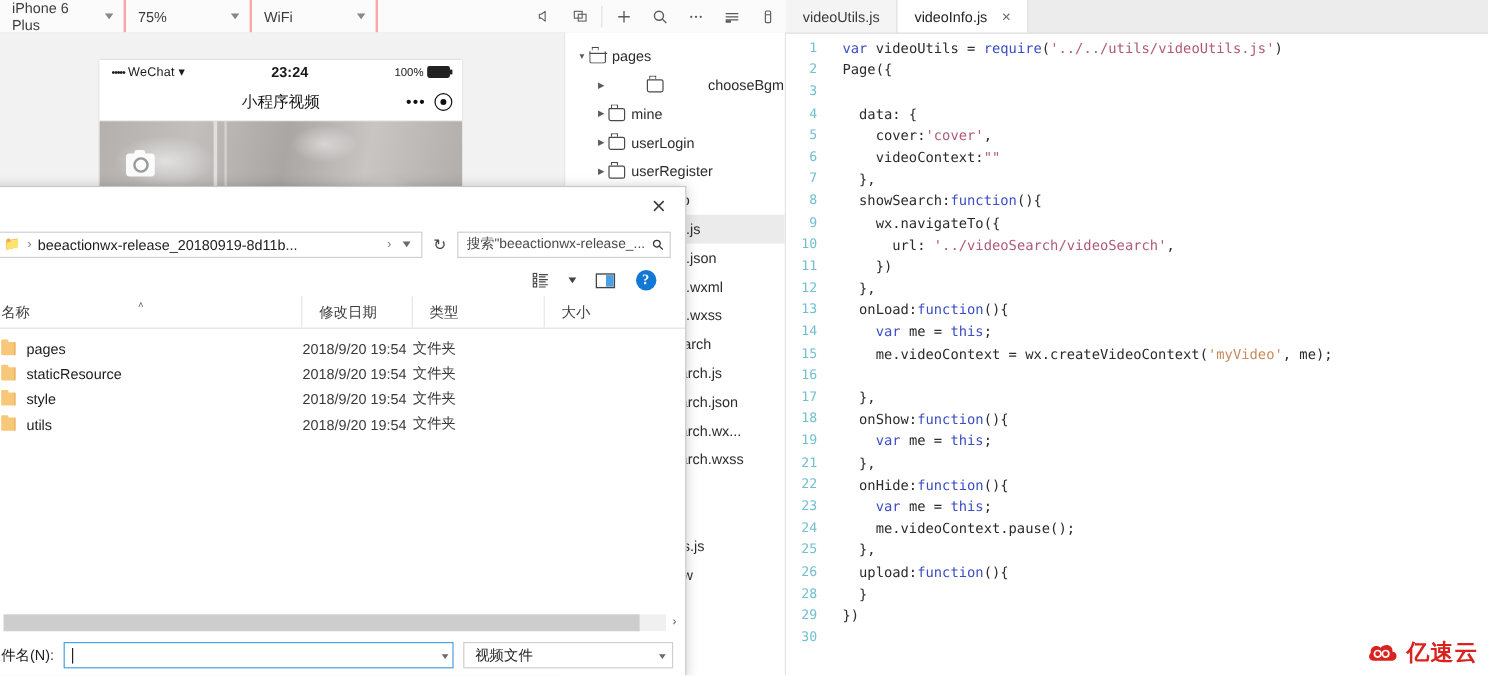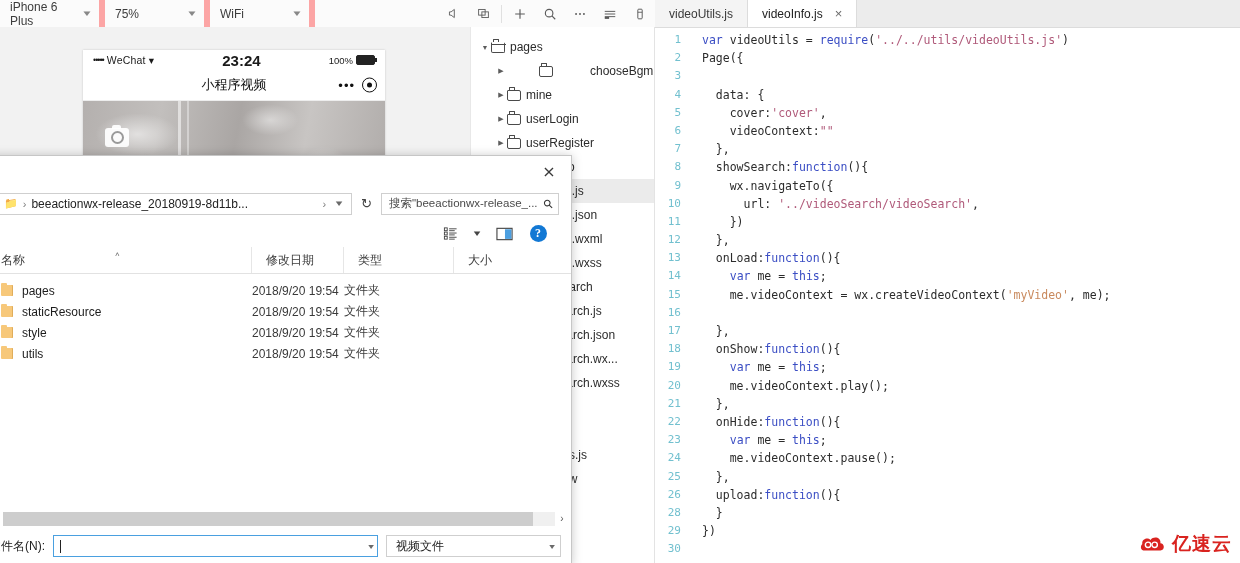--- a/index.html
+++ b/index.html
@@ -16,21 +16,21 @@
 
   
   .toolbar {
     position:absolute; left:0; top:0; width:655px; height:27px;
     background:#fbfbfb; border-bottom:1px solid #e2e2e2;
     display:flex; align-items:center;
   }
   .tb-select {
     height:27px; display:flex; align-items:center; justify-content:space-between;
     padding:0 8px 0 10px; font-size:12px; color:#3c3c3c;
-    border-right:6px solid #fca5a5; box-sizing:border-box;
+    border-right:2px solid #fca5a5; box-sizing:border-box;
   }
   .tb-select .cv { font-size:8px; color:#888; margin-left:10px; transform:scaleX(1.5); }
   .tb-sel-device { width:105px; }
   .tb-sel-zoom { width:105px; }
   .tb-sel-net { width:105px; }
   .tb-spacer { flex:1 1 auto; }
   .tb-icons { display:flex; align-items:center; height:27px; }
   .tb-ico {
     width:30px; height:27px; display:flex; align-items:center; justify-content:center;
     color:#5a5a5a;
@@ -42,21 +42,21 @@
   .phone {
     position:absolute; left:83px; top:23px; width:302px; height:400px;
     background:#fff; box-shadow:0 0 2px rgba(0,0,0,.18);
   }
   .phone-status {
     height:20px; display:flex; align-items:center; justify-content:space-between;
     padding:0 10px; font-size:10.5px; color:#1a1a1a; background:#fff;
   }
   .ps-left { display:flex; align-items:center; gap:3px; letter-spacing:.2px; }
   .dots { letter-spacing:-1px; font-size:9px; }
-  .ps-time { font-weight:600; font-size:15px; }
+  .ps-time { font-weight:600; font-size:12px; }
   .ps-right { display:flex; align-items:center; gap:3px; font-size:9.5px; }
   .batt { width:17px; height:8px; border:1px solid #222; border-radius:2px; position:relative; background:#222; }
   .batt::after { content:""; position:absolute; right:-3px; top:2px; width:2px; height:4px; background:#222; }
   .phone-nav {
     height:30px; display:flex; align-items:center; justify-content:center;
     position:relative; background:#fff; border-bottom:1px solid #ededed;
   }
   .phone-nav .title { font-size:13px; color:#111; }
   .nav-caps { position:absolute; right:8px; top:50%; transform:translateY(-50%); display:flex; align-items:center; gap:7px; }
   .cap-dots { font-size:13px; letter-spacing:1px; color:#111; line-height:1; }
@@ -433,21 +433,20 @@
           <div class="cline"><span class="gutter">10</span><span class="ctext"><span>      url: </span><span class="str">'../videoSearch/videoSearch'</span><span>,</span></span></div>
           <div class="cline"><span class="gutter">11</span><span class="ctext"><span>    })</span></span></div>
           <div class="cline"><span class="gutter">12</span><span class="ctext"><span>  },</span></span></div>
           <div class="cline"><span class="gutter">13</span><span class="ctext"><span>  onLoad:</span><span class="kw">function</span><span>(){</span></span></div>
           <div class="cline"><span class="gutter">14</span><span class="ctext"><span>    </span><span class="kw">var </span><span>me = </span><span class="kw">this</span><span>;</span></span></div>
           <div class="cline"><span class="gutter">15</span><span class="ctext"><span>    me.videoContext = wx.createVideoContext(</span><span class="str2">'myVideo'</span><span>, me);</span></span></div>
           <div class="cline"><span class="gutter">16</span><span class="ctext"><span></span></span></div>
           <div class="cline"><span class="gutter">17</span><span class="ctext"><span>  },</span></span></div>
           <div class="cline"><span class="gutter">18</span><span class="ctext"><span>  onShow:</span><span class="kw">function</span><span>(){</span></span></div>
           <div class="cline"><span class="gutter">19</span><span class="ctext"><span>    </span><span class="kw">var </span><span>me = </span><span class="kw">this</span><span>;</span></span></div>
-          <div class="cline"><span class="gutter">20</span><span class="ctext"><span>    me.videoContext.play();</span></span></div>
           <div class="cline"><span class="gutter">21</span><span class="ctext"><span>  },</span></span></div>
           <div class="cline"><span class="gutter">22</span><span class="ctext"><span>  onHide:</span><span class="kw">function</span><span>(){</span></span></div>
           <div class="cline"><span class="gutter">23</span><span class="ctext"><span>    </span><span class="kw">var </span><span>me = </span><span class="kw">this</span><span>;</span></span></div>
           <div class="cline"><span class="gutter">24</span><span class="ctext"><span>    me.videoContext.pause();</span></span></div>
           <div class="cline"><span class="gutter">25</span><span class="ctext"><span>  },</span></span></div>
           <div class="cline"><span class="gutter">26</span><span class="ctext"><span>  upload:</span><span class="kw">function</span><span>(){</span></span></div>
           <div class="cline"><span class="gutter">28</span><span class="ctext"><span>  }</span></span></div>
           <div class="cline"><span class="gutter">29</span><span class="ctext"><span>})</span></span></div>
           <div class="cline"><span class="gutter">30</span><span class="ctext"><span></span></span></div>
         </div>

